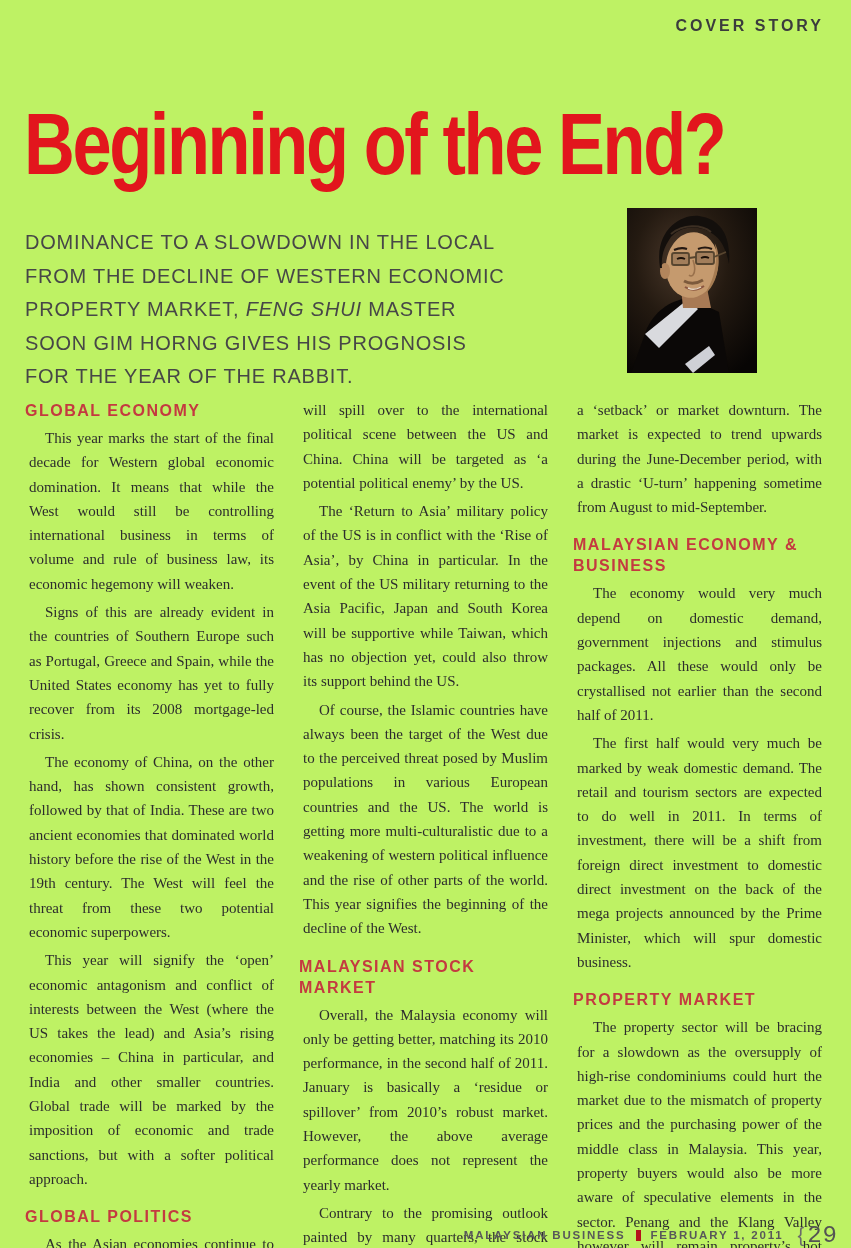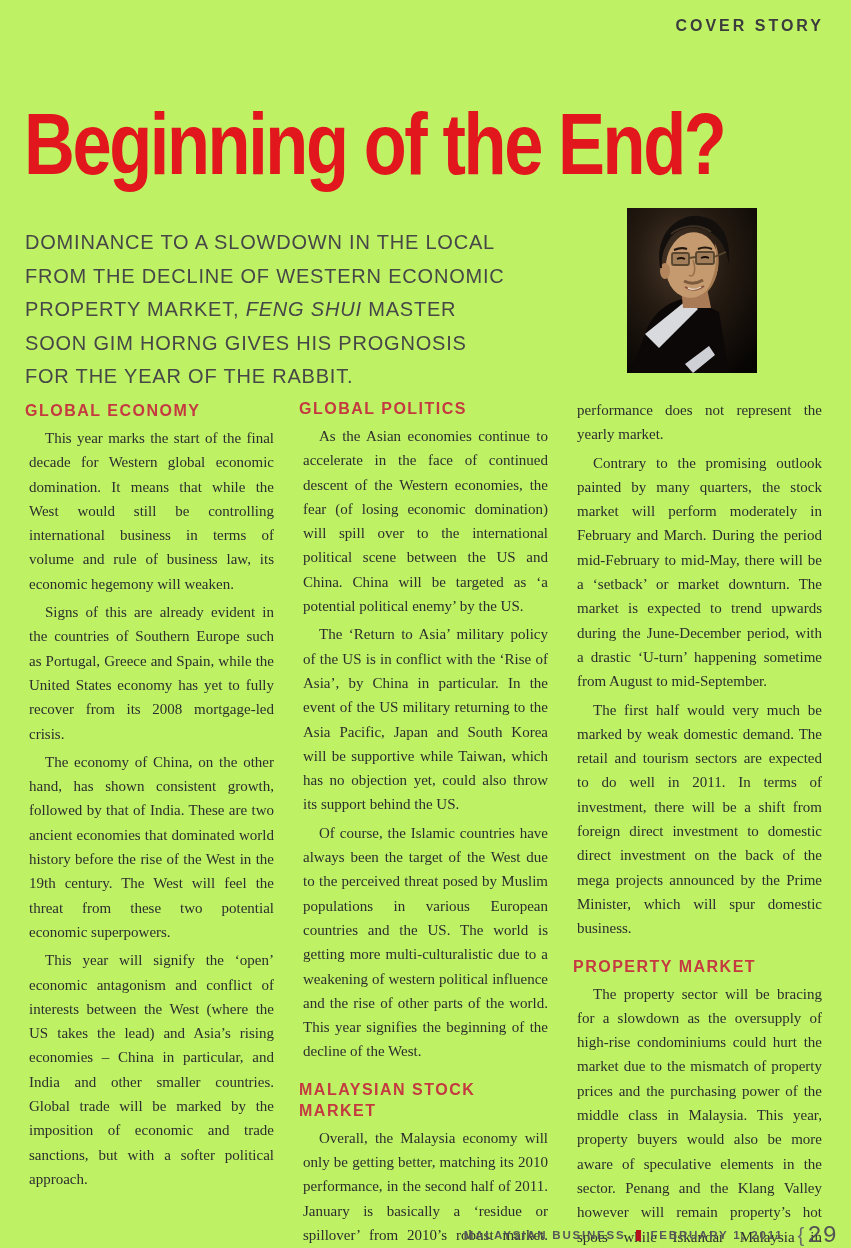--- a/index.html
+++ b/index.html
@@ -137,20 +137,22 @@
       <p>Of course, the Islamic countries have always been the target of the West due to the perceived threat posed by Muslim populations in various European countries and the US. The world is getting more multi-culturalistic due to a weakening of western political influence and the rise of other parts of the world. This year signifies the beginning of the decline of the West.</p>
     </section>
 
     <section class="section">
       <h3 class="section-heading">MALAYSIAN STOCK MARKET</h3>
       <p>Overall, the Malaysia economy will only be getting better, matching its 2010 performance, in the second half of 2011. January is basically a ‘residue or spillover’ from 2010’s robust market. However, the above average performance does not represent the yearly market.</p>
       <p>Contrary to the promising outlook painted by many quarters, the stock market will perform moderately in February and March. During the period mid-February to mid-May, there will be a ‘setback’ or market downturn. The market is expected to trend upwards during the June-December period, with a drastic ‘U-turn’ happening sometime from August to mid-September.</p>
     </section>
 
     <section class="section">
+      <h3 class="section-heading">MALAYSIAN ECONOMY &amp; BUSINESS</h3>
+      <p>The economy would very much depend on domestic demand, government injections and stimulus packages. All these would only be crystallised not earlier than the second half of 2011.</p>
       <p>The first half would very much be marked by weak domestic demand. The retail and tourism sectors are expected to do well in 2011. In terms of investment, there will be a shift from foreign direct investment to domestic direct investment on the back of the mega projects announced by the Prime Minister, which will spur domestic business.</p>
     </section>
 
     <section class="section">
       <h3 class="section-heading">PROPERTY MARKET</h3>
       <p><span>The property sector will be bracing for a slowdown as the oversupply of high-rise condominiums could hurt the market due to the mismatch of property prices and the purchasing power of the middle class in Malaysia. This year, property buyers would also be more aware of speculative elements in the sector. Penang and the Klang Valley however will remain property’s hot spots while Iskandar Malaysia in southern Johor will be a rising star.</span></p>
     </section>
 
   </div>
 

